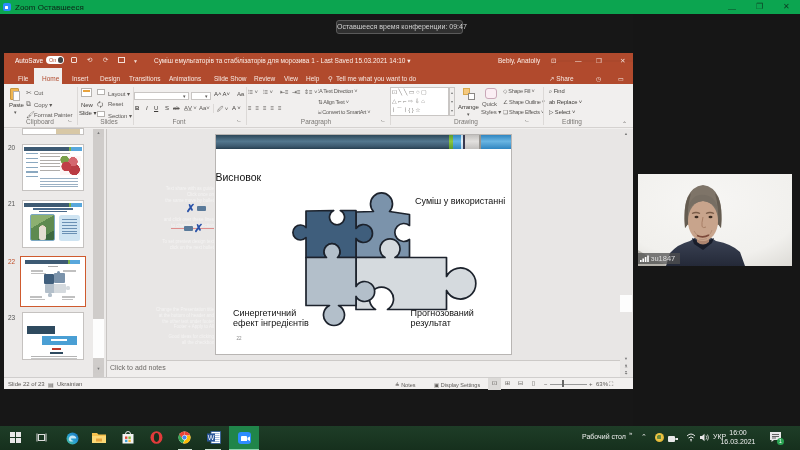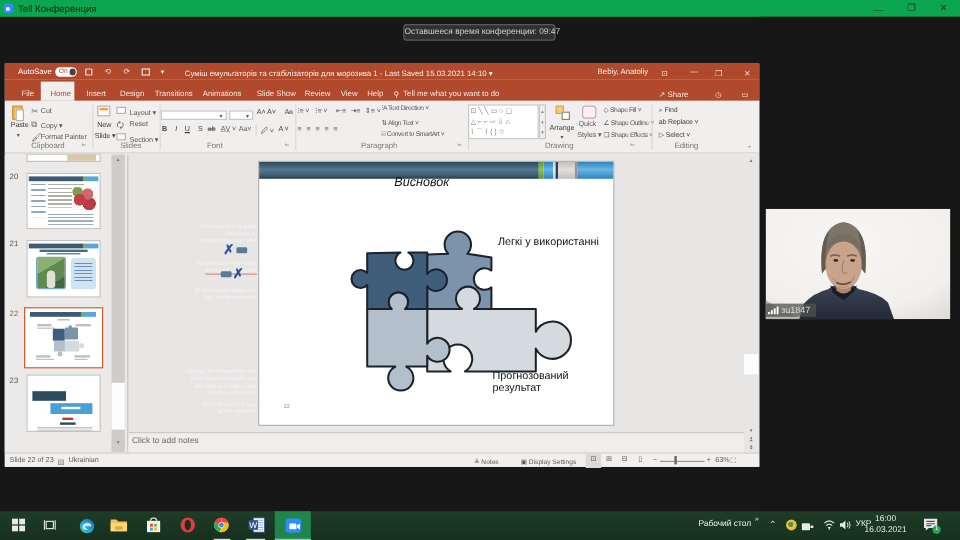--- a/index.html
+++ b/index.html
@@ -25,21 +25,21 @@
 .gdiv { position:absolute; top:3px; height:38px; width:1px; background:#dcd9d7; }
 .glabel { position:absolute; top:34px; font-size:6.5px; color:#7a7774; width:60px; text-align:center; }
 .ricon { position:absolute; font-size:7px; color:#6b6865; }
 .rtxt { position:absolute; font-size:6px; color:#5c5956; white-space:nowrap; letter-spacing:-0.1px; }
 .rbox { position:absolute; background:#fff; border:1px solid #c9c6c4; }
 </style>
 </head>
 <body>
 <div id="greenbar" class="abs"></div>
 <div id="zicon" class="abs"></div>
-<div id="ztitle" class="abs">Tell Конференция</div>
+<div id="ztitle" class="abs">Zoom Оставшееся</div>
 <div class="abs winctl" style="left:728px;top:4px;">—</div>
 <div class="abs winctl" style="left:756px;">❐</div>
 <div class="abs winctl" style="left:783px;">✕</div>
 <div id="tooltip" class="abs">Оставшееся время конференции: 09:47</div>
 <div id="vidbtn" class="abs">
     <span class="abs" style="left:4px;top:3px;font-size:7px;color:#e8e8e8;">▦</span>
     <span class="abs" style="left:13px;top:3px;">Вид</span>
   </div>
 
 <div id="ppt" class="abs">
@@ -245,23 +245,24 @@
 
       <div class="abs" style="left:0.5px;top:0;width:233px;height:14.5px;background:linear-gradient(to bottom,#2c4759 0%,#54788f 45%,#3d5a70 80%,#273f50 100%);"></div>
       <div class="abs" style="left:233.5px;top:0;width:4px;height:14.5px;background:linear-gradient(to bottom,#5a9a2e 0%,#8cc63f 45%,#5a9a2e 100%);"></div>
       <div class="abs" style="left:237.5px;top:0;width:7.5px;height:14.5px;background:linear-gradient(to bottom,#2f85c0 0%,#62b4e4 45%,#2f85c0 100%);"></div>
       <div class="abs" style="left:245px;top:0;width:2.5px;height:14.5px;background:linear-gradient(to bottom,#b8d4ea 0%,#e4f0f8 45%,#b8d4ea 100%);"></div>
       <div class="abs" style="left:247.5px;top:0;width:2px;height:14.5px;background:#39394f;"></div>
       <div class="abs" style="left:249.5px;top:0;width:13.5px;height:14.5px;background:linear-gradient(to bottom,#c2c0be 0%,#e2e0de 45%,#c2c0be 100%);"></div>
       <div class="abs" style="left:263px;top:0;width:2.5px;height:14.5px;background:#97948f;"></div>
       <div class="abs" style="left:265.5px;top:0;width:29.5px;height:14.5px;background:linear-gradient(to bottom,#2f85c0 0%,#6ab5e2 45%,#2f85c0 100%);"></div>
 
-      <div class="abs" style="left:0;top:11px;width:272px;text-align:center;font-size:10.5px;font-style:italic;color:#111;">Висновок</div>
-
-      <div class="abs" style="left:199.5px;top:61px;font-size:9px;color:#111;white-space:nowrap;">Легкі у використанні</div>
+      <div class="abs" style="left:0;top:36px;width:272px;text-align:left;font-size:10.5px;color:#111;">Висновок</div>
+
+      <div class="abs" style="left:199.5px;top:61px;font-size:9px;color:#111;white-space:nowrap;">Суміш у використанні</div>
+      <div class="abs" style="left:17.5px;top:173px;font-size:9px;line-height:10px;color:#111;">Синергетичний<br>ефект інгредієнтів</div>
       <div class="abs" style="left:195px;top:173px;font-size:9px;line-height:10px;color:#111;">Прогнозований<br>результат</div>
       <div class="abs" style="left:21px;top:201px;font-size:4.5px;color:#888;">22</div>
 
       <svg class="abs" style="left:0;top:0;" width="295.5" height="219.5" viewBox="215.5 134.5 295.5 219.5">
         <g stroke="#1c222c" stroke-width="1.7" stroke-linejoin="round">
           <path fill="#7b93ab" d="M355.5,211.5 L373,211 A11,11 0 1 1 389,211 L409,214 L409,225 A9,9 0 1 0 409,239 L409,257 L395,257 A8.5,8.5 0 1 0 384,257 L355.5,257 Z"></path>
           <path fill="#3f5e7c" d="M305.5,210.5 L333.2,210 A7.5,7.5 0 1 0 339.8,210 L355.5,210 L355.5,228 A9,9 0 1 1 355.5,238 L355.5,257 L337,257 A8,8 0 1 0 326,257 L305.5,257 L305.5,237 A7.5,7.5 0 1 1 305.5,227 Z"></path>
           <path fill="#d5dade" d="M355.5,257 L384.5,257 A10,10 0 1 1 394.5,257 L446,257 L446,276 A15.5,15.5 0 1 1 446,290 L446,309 L387,309 A12,12 0 1 0 375,309 L355.5,309 Z"></path>
           <path fill="#b3bfca" d="M305.5,257 L326,257 A8,8 0 1 1 337,257 L355.5,257 L355.5,286 A10,10 0 1 1 355.5,296 L355.5,305 L338,305 A10.5,10.5 0 1 1 329,305 L305.5,305 Z"></path>
         </g>

